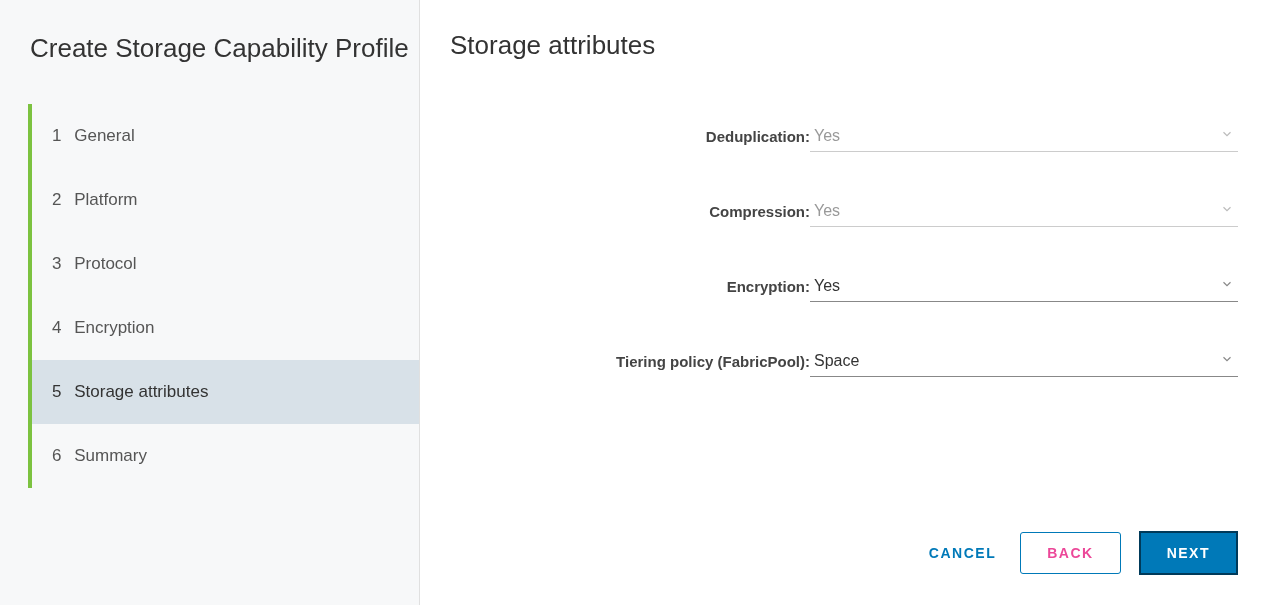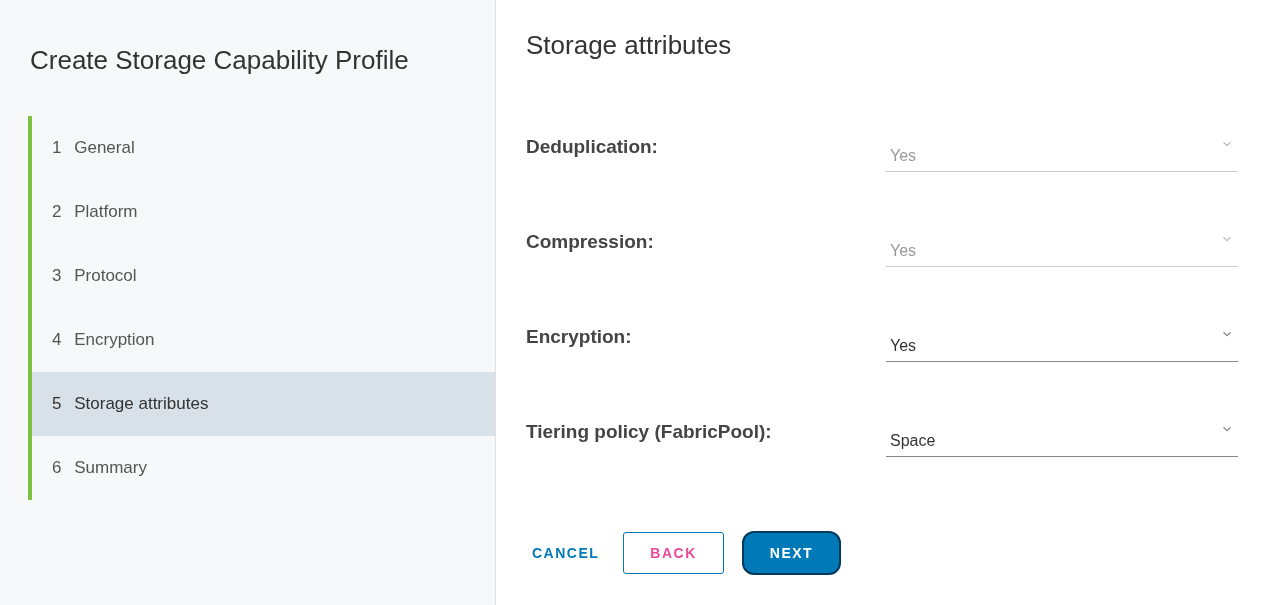--- a/index.html
+++ b/index.html
@@ -8,23 +8,23 @@
       padding: 0;
       font-family: "Segoe UI", Arial, sans-serif;
     }
     body {
       background: #fff;
       width: 1280px;
       height: 605px;
       display: flex;
     }
     .sidebar {
-      width: 496px;
+      width: 420px;
       background: #f7f8f9;
-      padding: 42px 0 30px 28px;
+      padding: 30px 0 30px 28px;
       border-right: 1px solid #e0e0e0;
     }
     .sidebar-title {
       font-size: 26px;
       font-weight: 400;
       color: #333;
       line-height: 1.4;
       margin-bottom: 38px;
       padding-left: 2px;
     }
@@ -62,55 +62,55 @@
     .form {
       flex: 1;
     }
     .form-row {
       display: flex;
       align-items: center;
       margin-bottom: 44px;
     }
     .form-label {
       width: 360px;
-      font-size: 19px;
+      font-size: 15px;
       font-weight: 600;
       color: #444;
+      text-align: right;
     }
     .select-wrap {
       flex: 1;
       position: relative;
       border-bottom: 1px solid #888;
       padding: 6px 4px;
       display: flex;
       align-items: center;
       justify-content: space-between;
       cursor: pointer;
     }
     .select-wrap.disabled {
       border-bottom: 1px solid #ccc;
     }
     .select-value {
       font-size: 16px;
       color: #333;
-      margin-top: 20px;
     }
     .select-wrap.disabled .select-value {
       color: #999;
     }
     .chevron {
       color: #888;
     }
     .select-wrap.disabled .chevron {
       color: #bbb;
     }
 
     .footer {
       display: flex;
-      justify-content: flex-start;
+      justify-content: flex-end;
       align-items: center;
       gap: 18px;
       margin-top: 30px;
     }
     .btn-cancel {
       background: none;
       border: none;
       color: #0079b8;
       font-size: 14px;
       font-weight: 600;
@@ -134,21 +134,21 @@
     .btn-next {
       background: #0079b8;
       border: 2px solid #003a5a;
       color: #fff;
       font-size: 14px;
       font-weight: 600;
       letter-spacing: 1.5px;
       text-transform: uppercase;
       cursor: pointer;
       padding: 12px 26px;
-      border-radius: 12px;
+      border-radius: 0;
     }
   </style>
 </head>
 <body>
 
 <div class="sidebar">
   <h1 class="sidebar-title">Create Storage Capability Profile</h1>
   <div class="steps">
     <div class="step">
       <span class="step-num">1</span>

